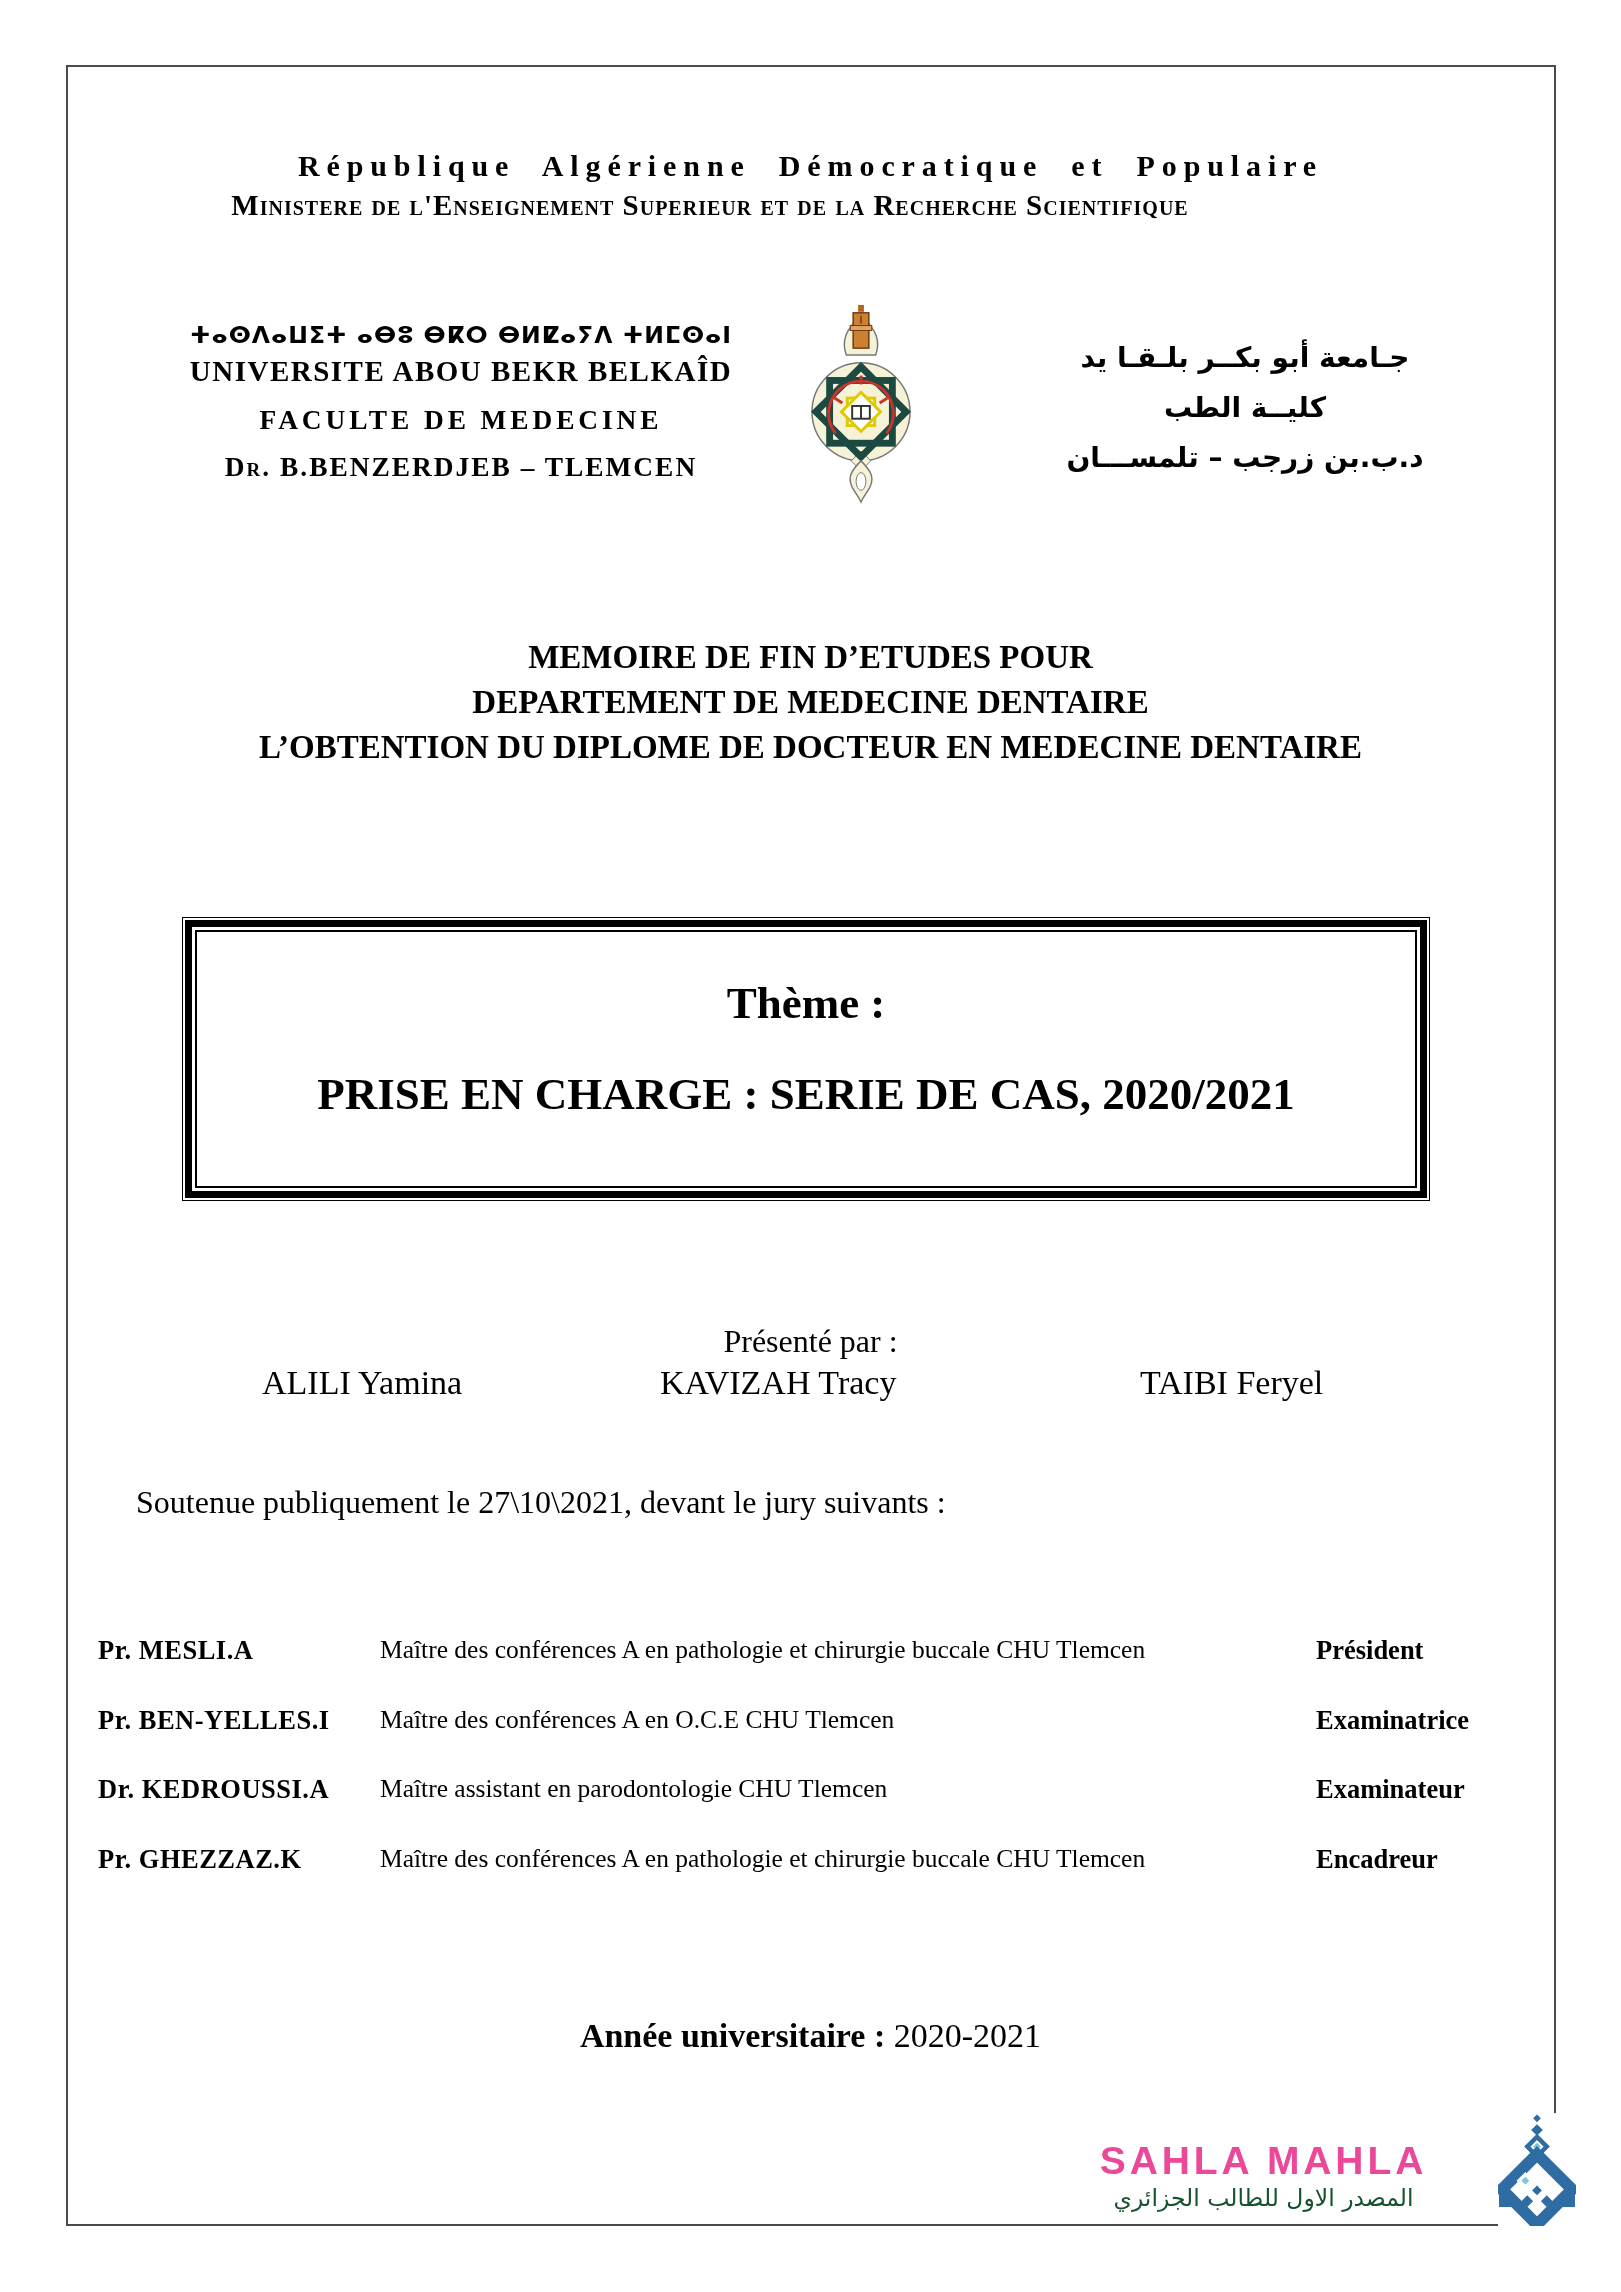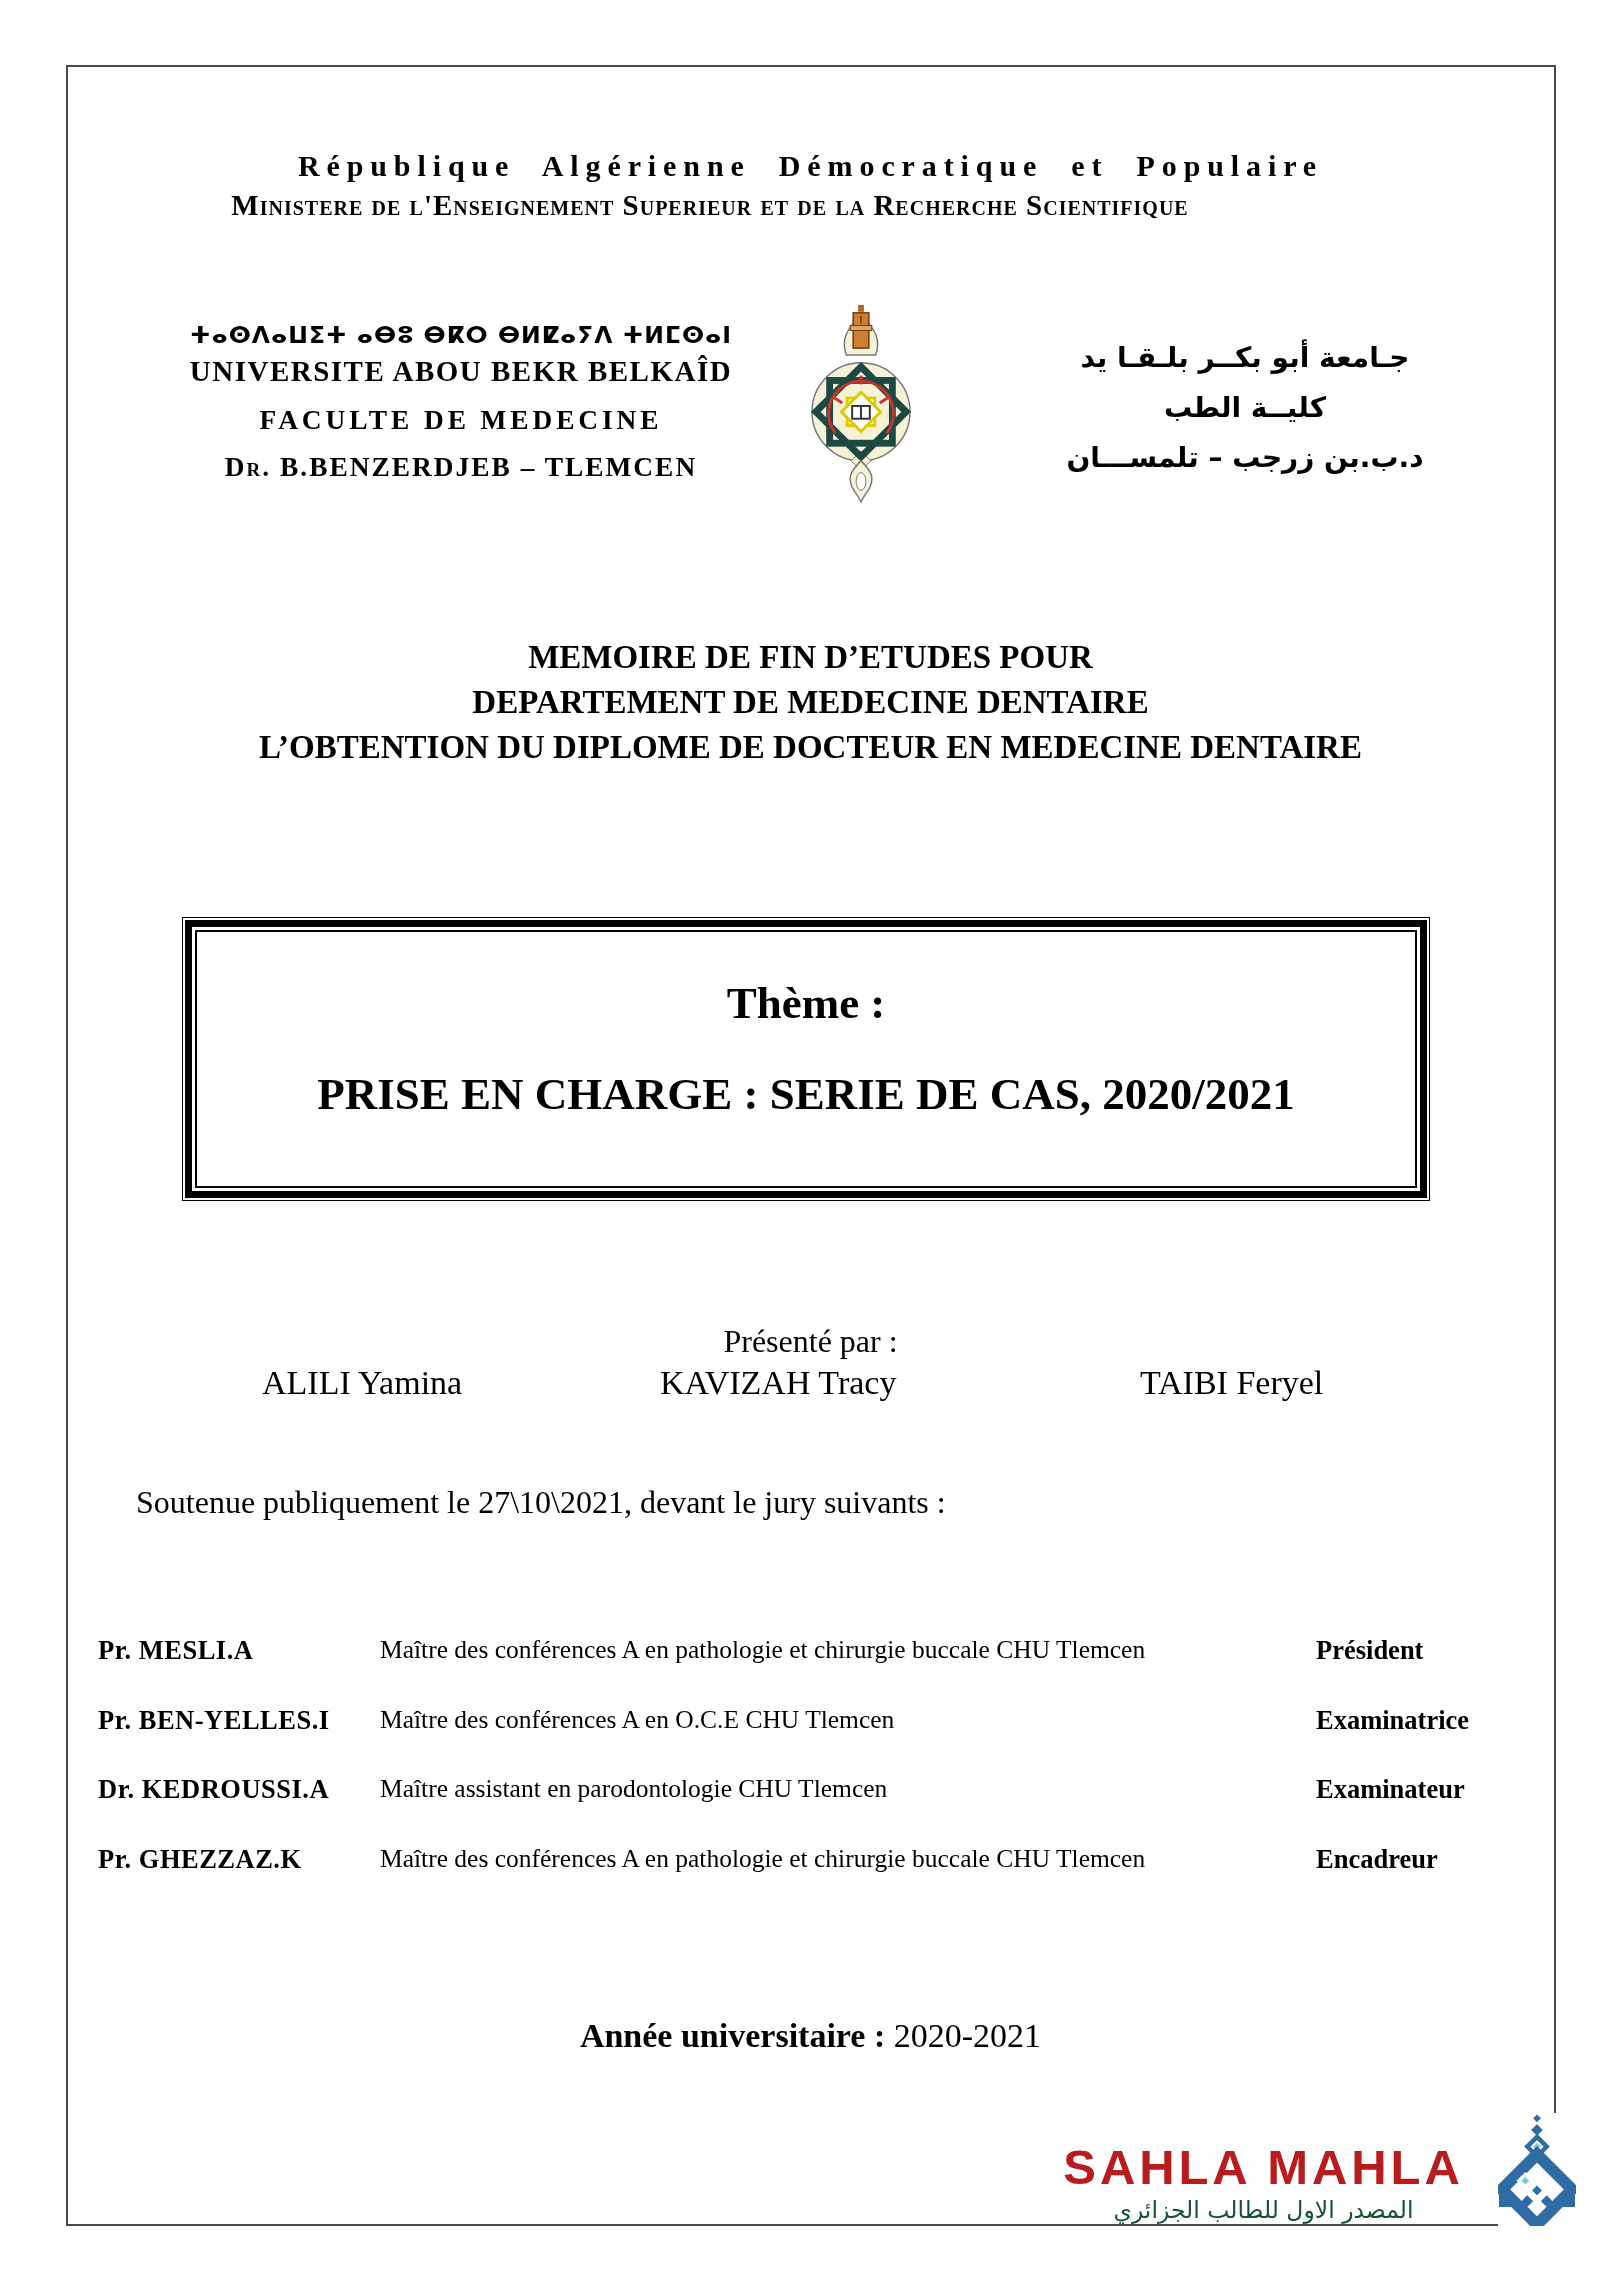--- a/index.html
+++ b/index.html
@@ -55,22 +55,22 @@
   .j-name{position:absolute;left:0;font-size:26.5px;font-weight:bold;letter-spacing:0.5px;}
   .j-title{position:absolute;left:282px;font-size:25.5px;}
   .j-role{position:absolute;left:1218px;font-size:26.5px;font-weight:bold;}
 
   
   .annee{left:0;top:2017px;width:1621px;text-align:center;font-size:34px;}
   .annee b{font-weight:bold;}
 
   
   .wm-text{left:1029px;top:2139px;width:469px;text-align:center;z-index:6;}
-  .wm-name{font-family:"Liberation Sans","DejaVu Sans",sans-serif;font-size:49px;font-weight:bold;
-        color:#b91c1c;letter-spacing:3.9px;white-space:nowrap;}
+  .wm-name{font-family:"Liberation Sans","DejaVu Sans",sans-serif;font-size:39px;font-weight:bold;
+        color:#ec4899;letter-spacing:3.9px;white-space:nowrap;}
   .wm-tagline{margin-top:1px;font-family:"DejaVu Sans",sans-serif;font-size:23.5px;color:#14532d;direction:rtl;}
   .wm-orn{left:1498px;top:2113px;width:78px;height:113px;background:#fff;z-index:5;}
 </style>
 </head>
 <body>
 
 <div class="abs page-frame"></div>
 
 <div class="abs hdr1">République Algérienne Démocratique et Populaire</div>
 <div class="abs hdr2">Ministere de l'Enseignement Superieur et de la Recherche Scientifique</div>

